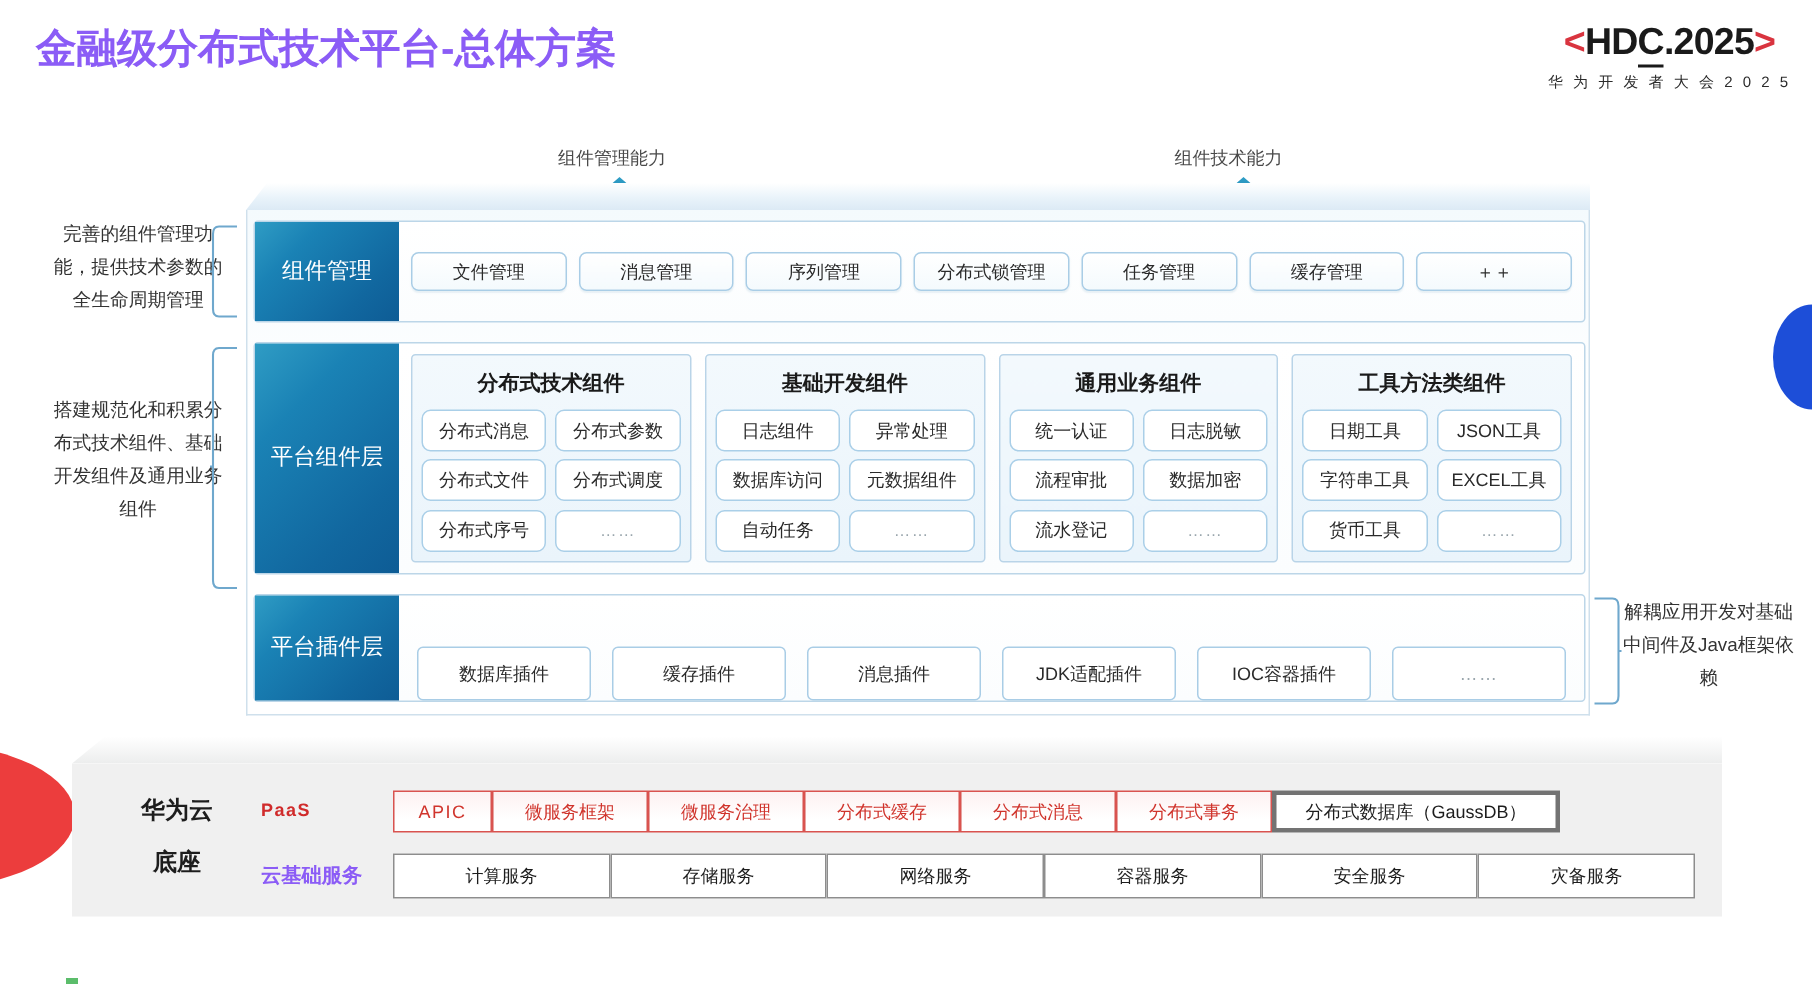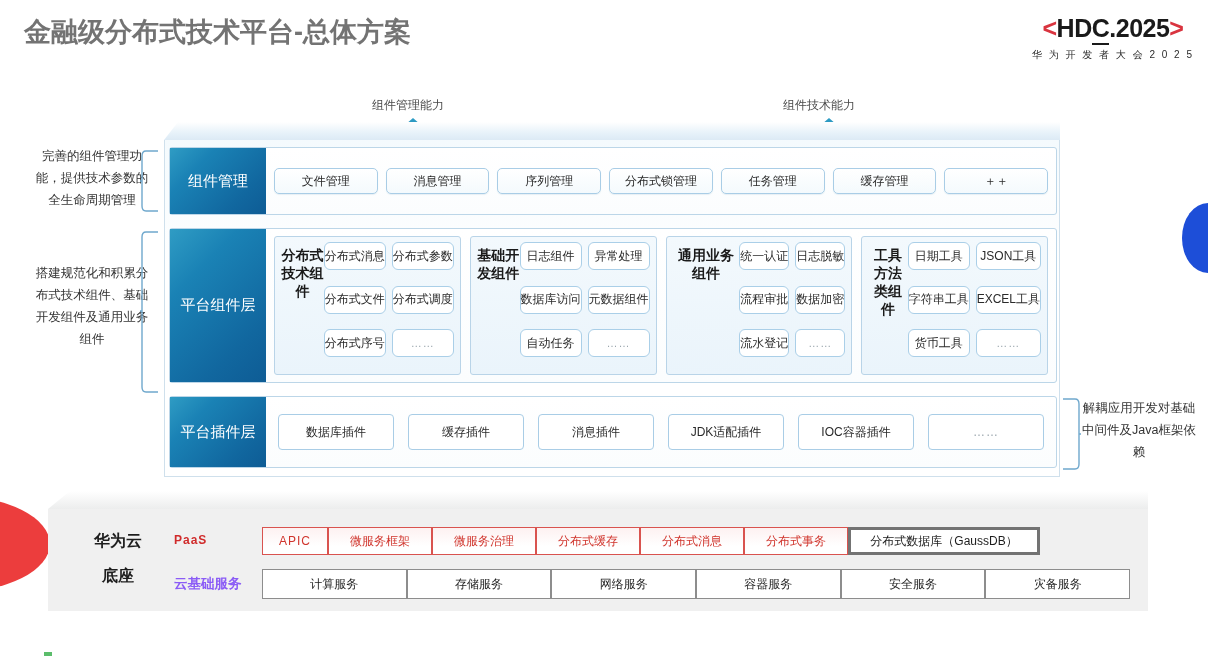--- a/index.html
+++ b/index.html
@@ -7,21 +7,21 @@
     width: 1208px; height: 663px;
     background: #ffffff;
     font-family: "Liberation Sans", "DejaVu Sans", sans-serif;
     overflow: hidden;
   }
   .page { position: relative; width: 1208px; height: 663px; }
 
   
   .title {
     position: absolute; left: 24px; top: 14px;
-    font-size: 27px; font-weight: bold; color: #737373;
+    font-size: 27px; font-weight: bold; color: #8b5cf6;
     letter-spacing: 0px; white-space: nowrap;
   }
   .hdc { position: absolute; right: 14px; top: 16px; text-align: center; }
   .hdc-main {
     font-size: 25px; font-weight: bold; color: #1a1a1a;
     letter-spacing: -0.5px; white-space: nowrap; line-height: 1;
   }
   .hdc-main .brk { color: #d9343f; font-weight: bold; }
   .hdc-main .uline { border-bottom: 2px solid #1a1a1a; padding-bottom: 1px; }
   .hdc-sub {
@@ -98,21 +98,21 @@
   
   .groups {
     flex: 1; display: flex; align-items: stretch;
     gap: 9px; padding: 7px 8px;
   }
   .group {
     flex: 1;
     border: 1px solid #b9d4e8;
     border-radius: 3px;
     background: linear-gradient(180deg,#f3f9fd 0%,#eaf4fb 100%);
-    display: flex; flex-direction: row;
+    display: flex; flex-direction: column;
     padding: 5px 6px 6px;
   }
   .group-title {
     font-size: 14px; font-weight: bold; color: #1a1a1a;
     text-align: center; padding: 5px 0 8px;
   }
   .group-grid {
     flex: 1; display: grid; grid-template-columns: 1fr 1fr;
     gap: 5px 6px;
   }
@@ -302,21 +302,21 @@
         </div>
 
       </div>
     </div>
 
     <div class="row-frame" style="left:4px; top:256px; width:888px; height:72px; border-radius:3px;">
       <div class="blue-label">
         <span>平台</span>
         <span>插件层</span>
       </div>
-      <div class="row-body" style="gap:14px; padding:0 12px;">
+      <div class="row-body" style="gap:14px; padding:0 12px;align-items:flex-end;">
         <div class="chip-plugin">数据库插件</div>
         <div class="chip-plugin">缓存插件</div>
         <div class="chip-plugin">消息插件</div>
         <div class="chip-plugin">JDK适配插件</div>
         <div class="chip-plugin">IOC容器插件</div>
         <div class="chip-plugin dots">……</div>
       </div>
     </div>
 
   </div>

